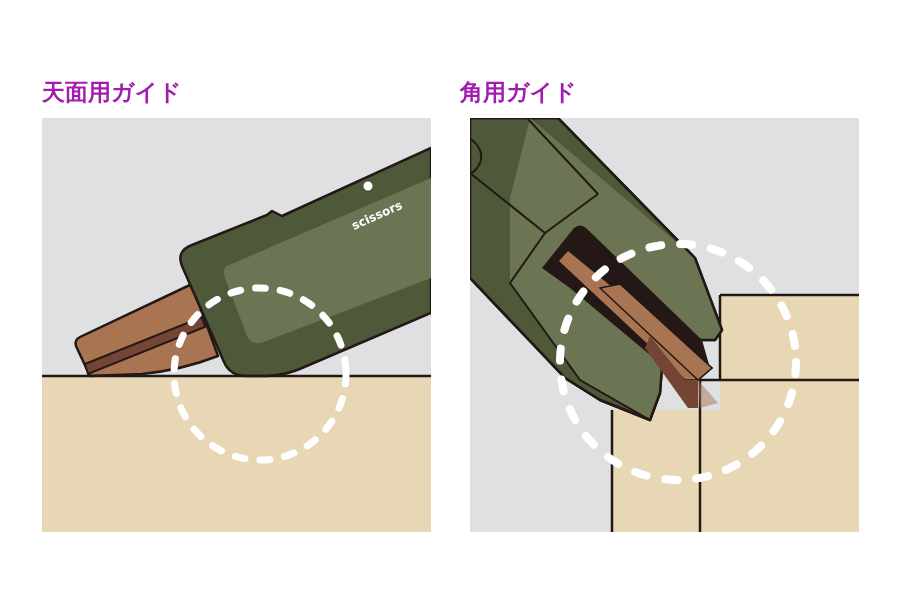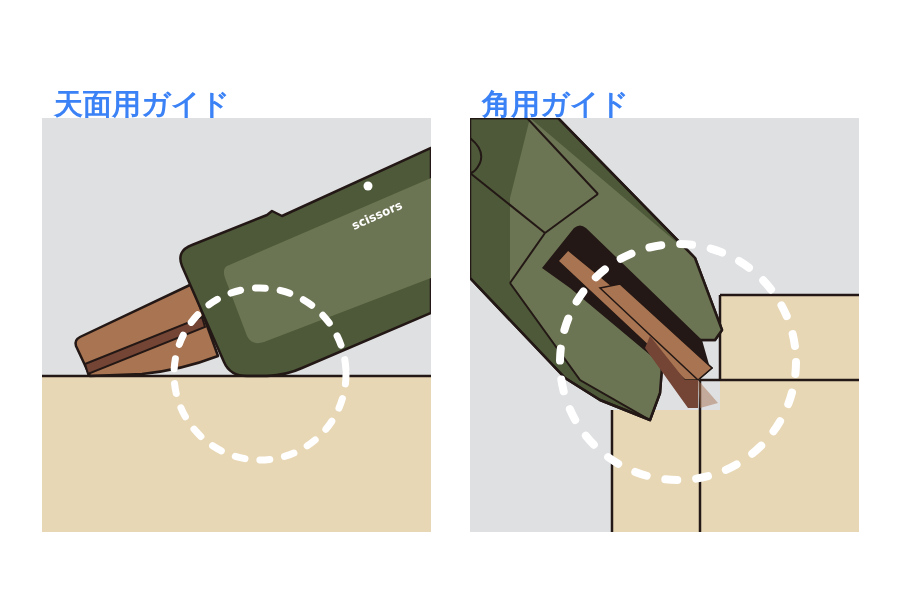--- a/index.html
+++ b/index.html
@@ -1,26 +1,26 @@
 <!DOCTYPE html>
 <html><head>
 <meta charset="utf-8">
 <style>
   html, body { margin: 0; padding: 0; }
   body {
     width: 900px; height: 600px; background: #ffffff; position: relative; overflow: hidden;
     font-family: "DejaVu Sans", sans-serif;
   }
   .panel-title {
-    position: absolute; top: 72px; margin: 12px;
+    position: absolute; top: 72px; margin: 0;
     font-family: "DejaVu Sans", sans-serif;
-    font-weight: bold; font-size: 29px; color: #3b82f6; letter-spacing: 0px; line-height: 40px;
+    font-weight: bold; font-size: 23px; color: #a21caf; letter-spacing: 0px; line-height: 40px;
   }
   #title-left { left: 42px; }
-  #title-right { left: 470px; }
+  #title-right { left: 460px; }
   .panel {
     position: absolute; top: 118px; width: 389px; height: 414px; overflow: hidden;
   }
   #panel-left { left: 42px; }
   #panel-right { left: 470px; }
   .panel svg { display: block; width: 389px; height: 414px; }
 </style>
 </head>
 <body>
 

